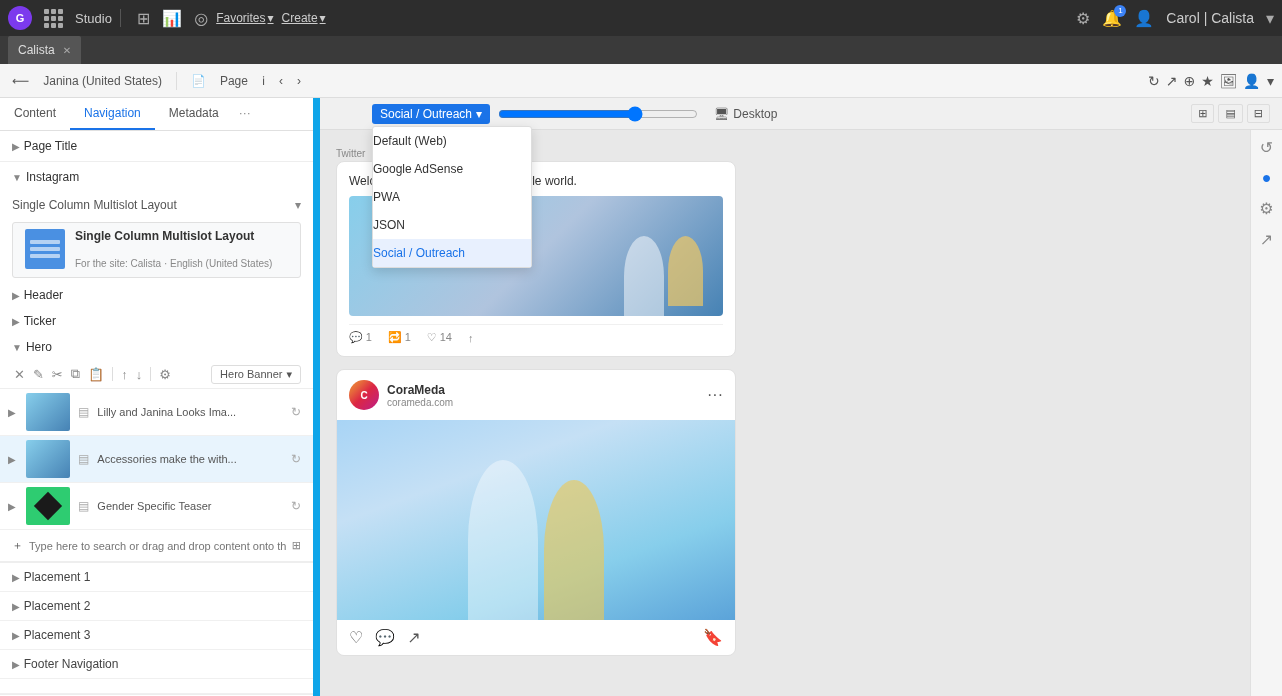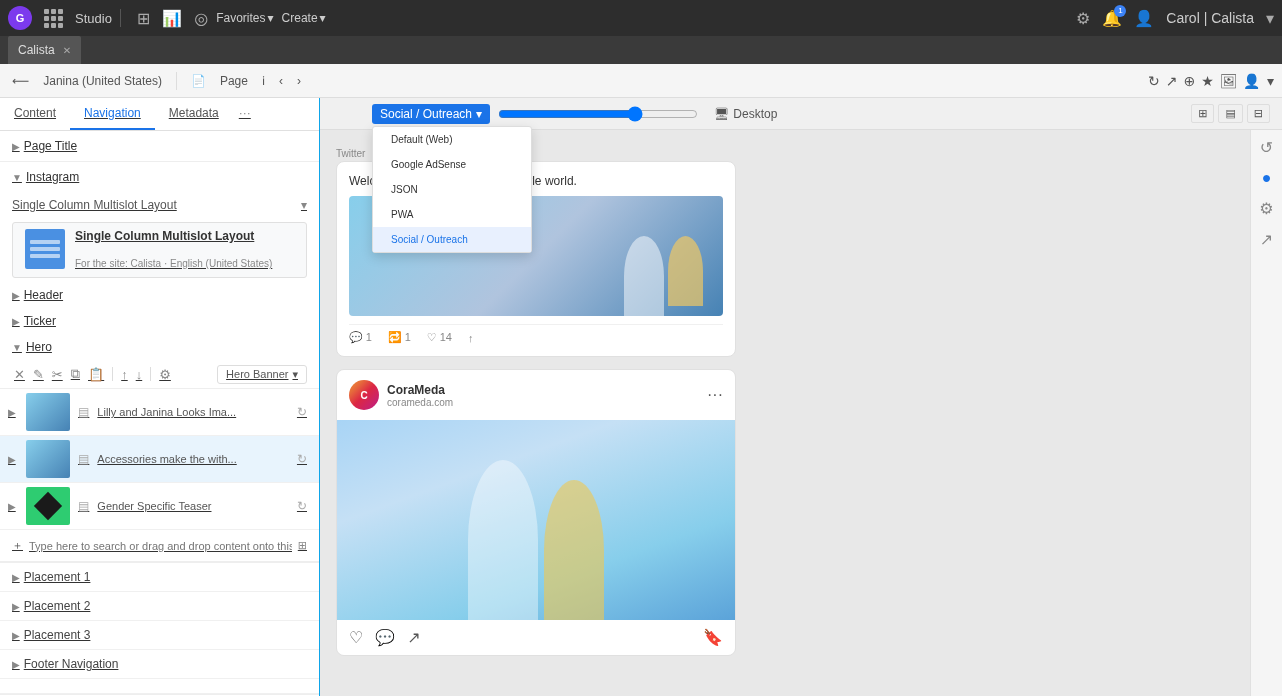--- a/index.html
+++ b/index.html
@@ -30,21 +30,21 @@
       color: #ccc;
       font-size: 13px;
       font-weight: 500;
     }
     .top-bar-divider { width:1px; height:18px; background:#555; }
     .top-bar-icons {
       display: flex; align-items: center; gap: 12px; margin-left: 8px;
     }
     .top-bar-icon { color: #aaa; font-size: 16px; cursor: pointer; }
     .top-bar-favorites, .top-bar-create {
-      color: #ccc; font-size: 12px; cursor: pointer; display: flex; align-items: center; gap: 2px;
+      color: #ccc; font-size: 12px; cursor: pointer; display: flex; align-items: center; gap: 2px; text-decoration: underline;
     }
     .top-bar-right {
       margin-left: auto;
       display: flex; align-items: center; gap: 12px;
     }
     .notification-badge {
       position: absolute; top: -4px; right: -4px;
       background: #3b82f6; color: white; border-radius: 50%;
       width: 12px; height: 12px; font-size: 8px;
       display: flex; align-items: center; justify-content: center;
@@ -86,24 +86,23 @@
     }
     .toolbar-separator { width:1px; height:18px; background:#ddd; margin: 0 4px; }
     .toolbar-right { margin-left: auto; display: flex; align-items: center; gap: 6px; }
     .toolbar-icon { color: #555; font-size: 14px; cursor: pointer; }
 
     
     .left-panel {
       width: 320px;
       min-width: 320px;
       background: #fff;
-      border-right: 1px solid #0ea5e9;
+      border-right: 7px solid #0ea5e9;
       overflow-y: auto;
       height: 100%;
-      text-decoration: underline;
     }
 
     
     .panel-tabs {
       display: flex;
       border-bottom: 1px solid #e0e0e0;
       background: #fff;
     }
     .panel-tab {
       padding: 8px 14px;
@@ -273,22 +272,22 @@
       left: 0;
       background: white;
       border: 1px solid #ddd;
       border-radius: 3px;
       box-shadow: 0 4px 12px rgba(0,0,0,0.15);
       z-index: 100;
       min-width: 160px;
       margin-top: 2px;
     }
     .dropdown-item {
-      padding: 7px 18px;
-      font-size: 10px;
+      padding: 7px 0;
+      font-size: 12px;
       color: #333;
       cursor: pointer;
     }
     .dropdown-item.selected { background: #e8f0fe; color: #1a73e8; }
 
     .preview-slider { flex: 1; max-width: 200px; }
     input[type=range] { width: 100%; }
     .preview-device {
       display: flex; align-items: center; gap: 4px;
       margin-left: 8px;
@@ -651,22 +650,22 @@
     <div class="preview-top-bar">
 
       <div class="dropdown-wrapper">
         <div class="dropdown-trigger">
           <span>Social / Outreach</span>
           <span>▾</span>
         </div>
         <div class="dropdown-menu">
           <div class="dropdown-item">Default (Web)</div>
           <div class="dropdown-item">Google AdSense</div>
+          <div class="dropdown-item">PWA</div>
           <div class="dropdown-item">JSON</div>
-          <div class="dropdown-item">PWA</div>
           <div class="dropdown-item selected">Social / Outreach</div>
         </div>
       </div>
 
       <input type="range" class="preview-slider" min="0" max="100" value="70" style="width: 180px;">
 
       <div class="preview-device">
         <span>🖥</span>
         <span>Desktop</span>
       </div>

